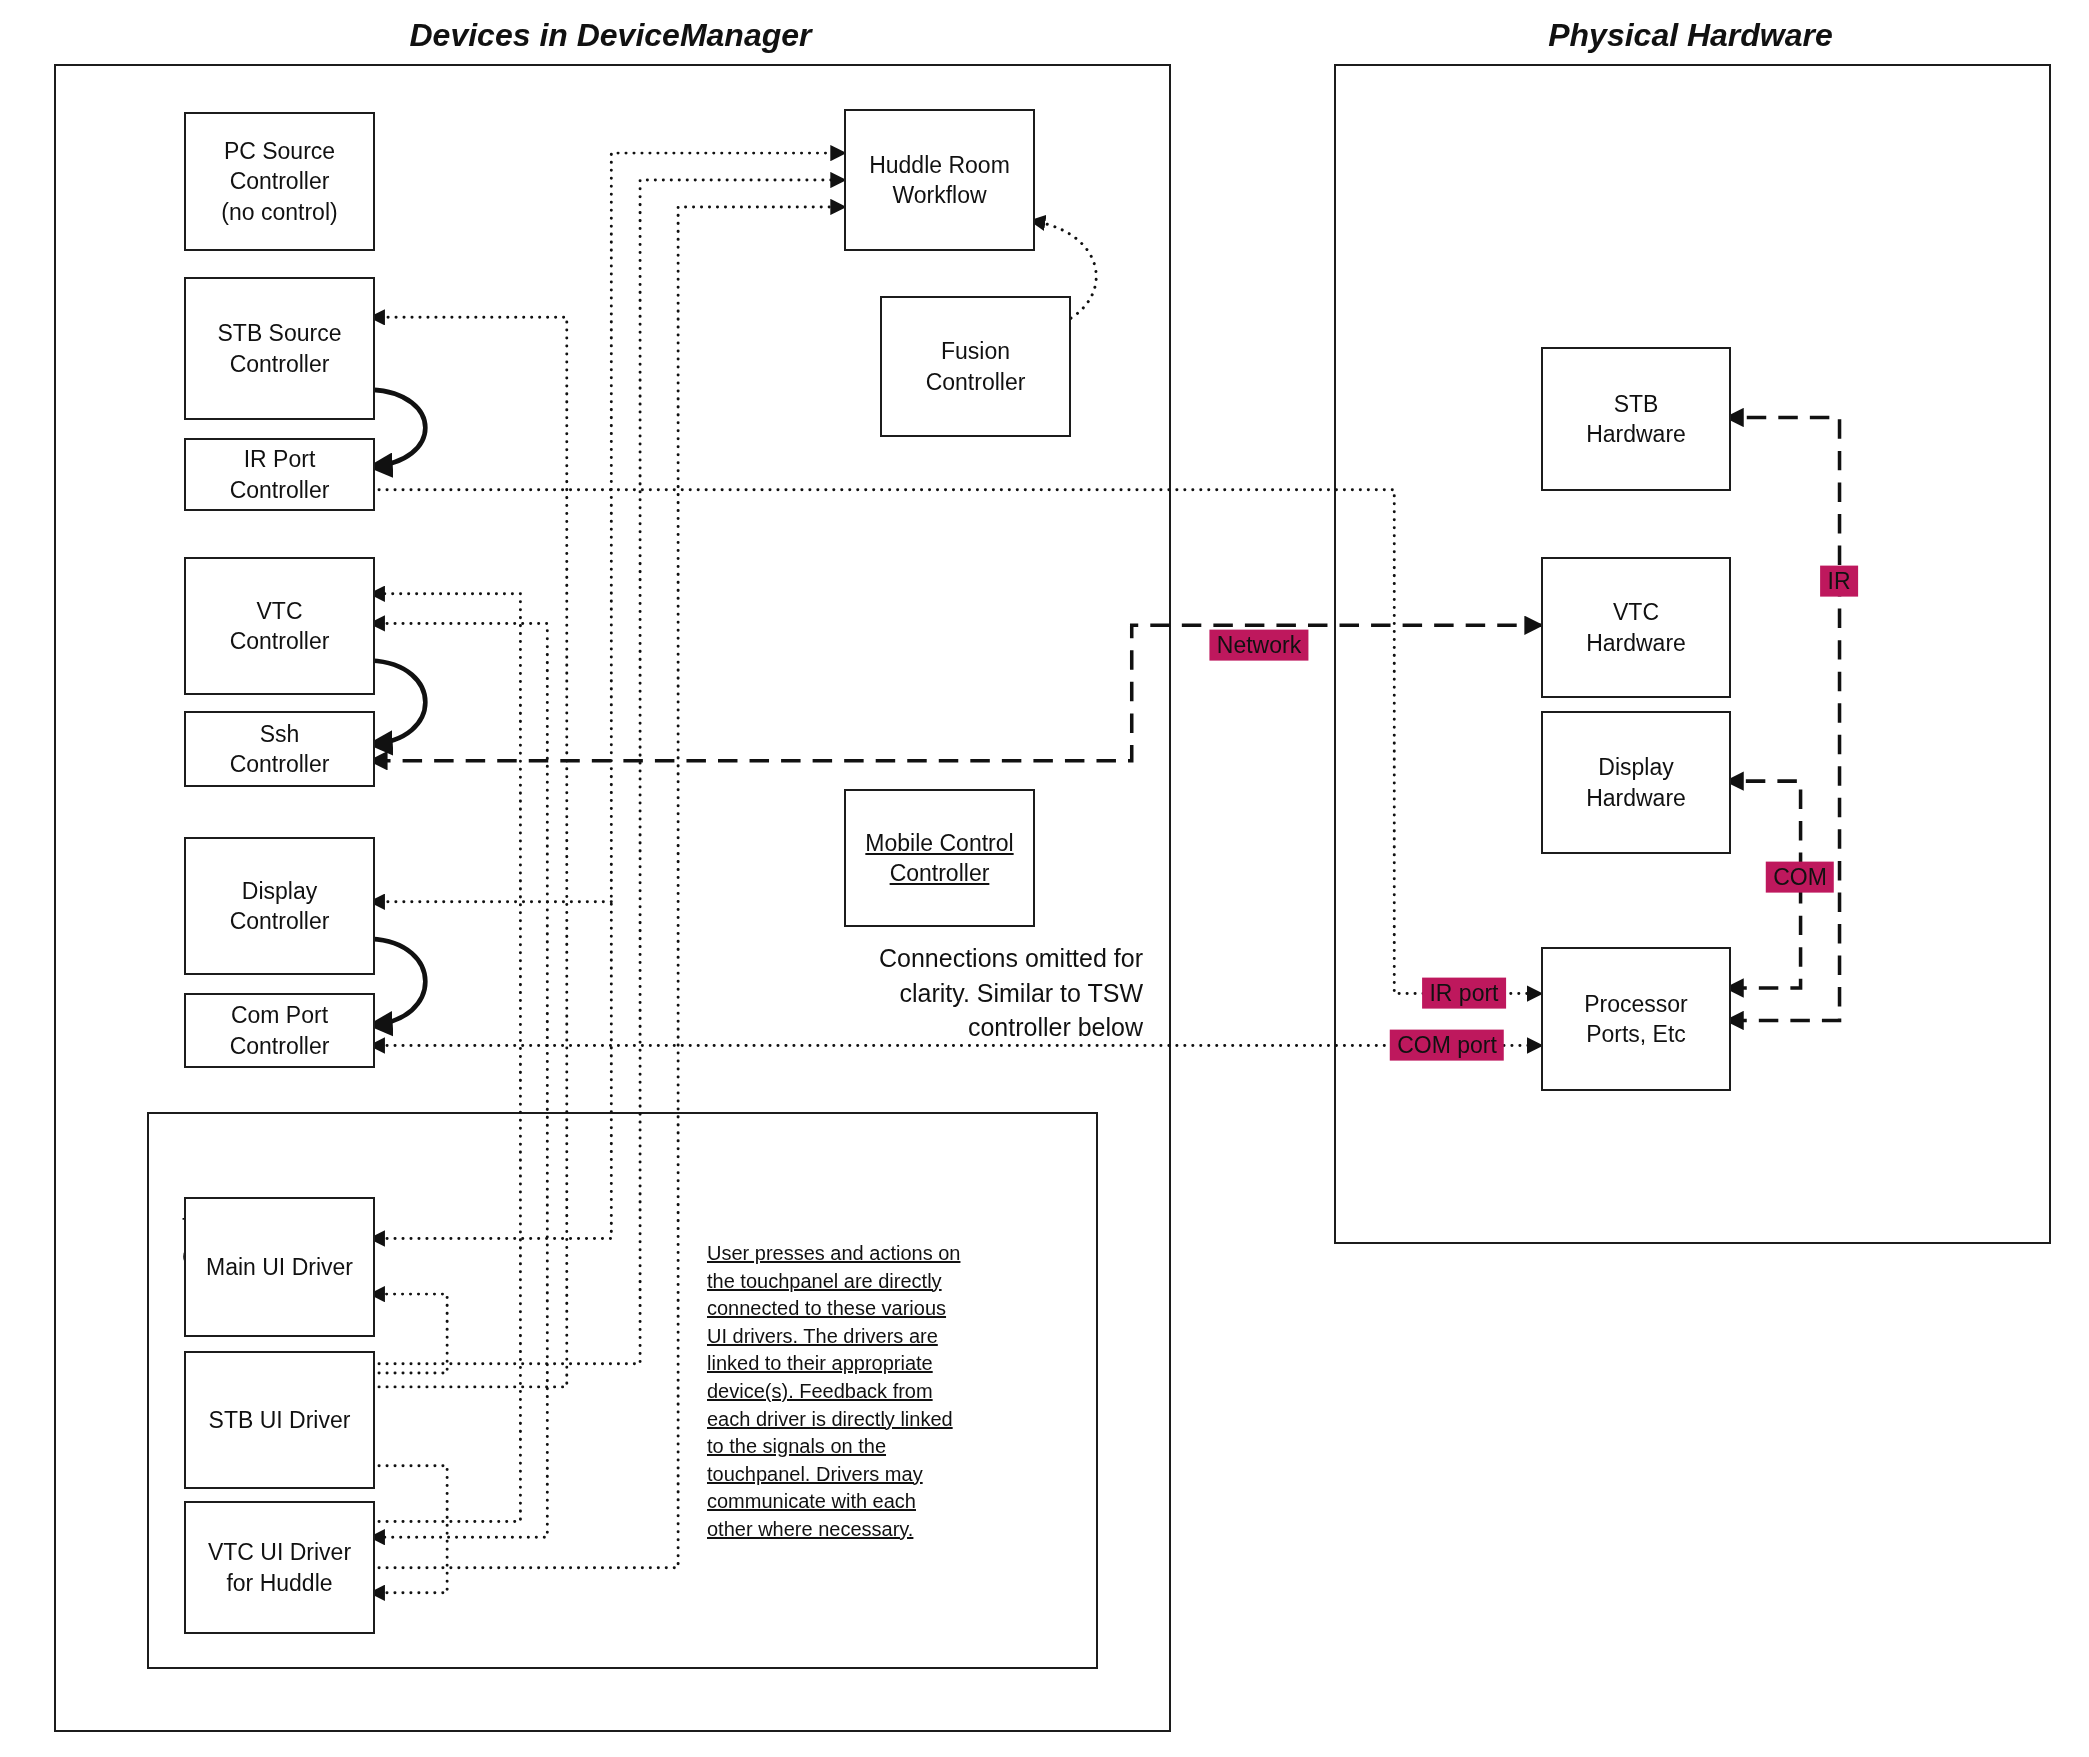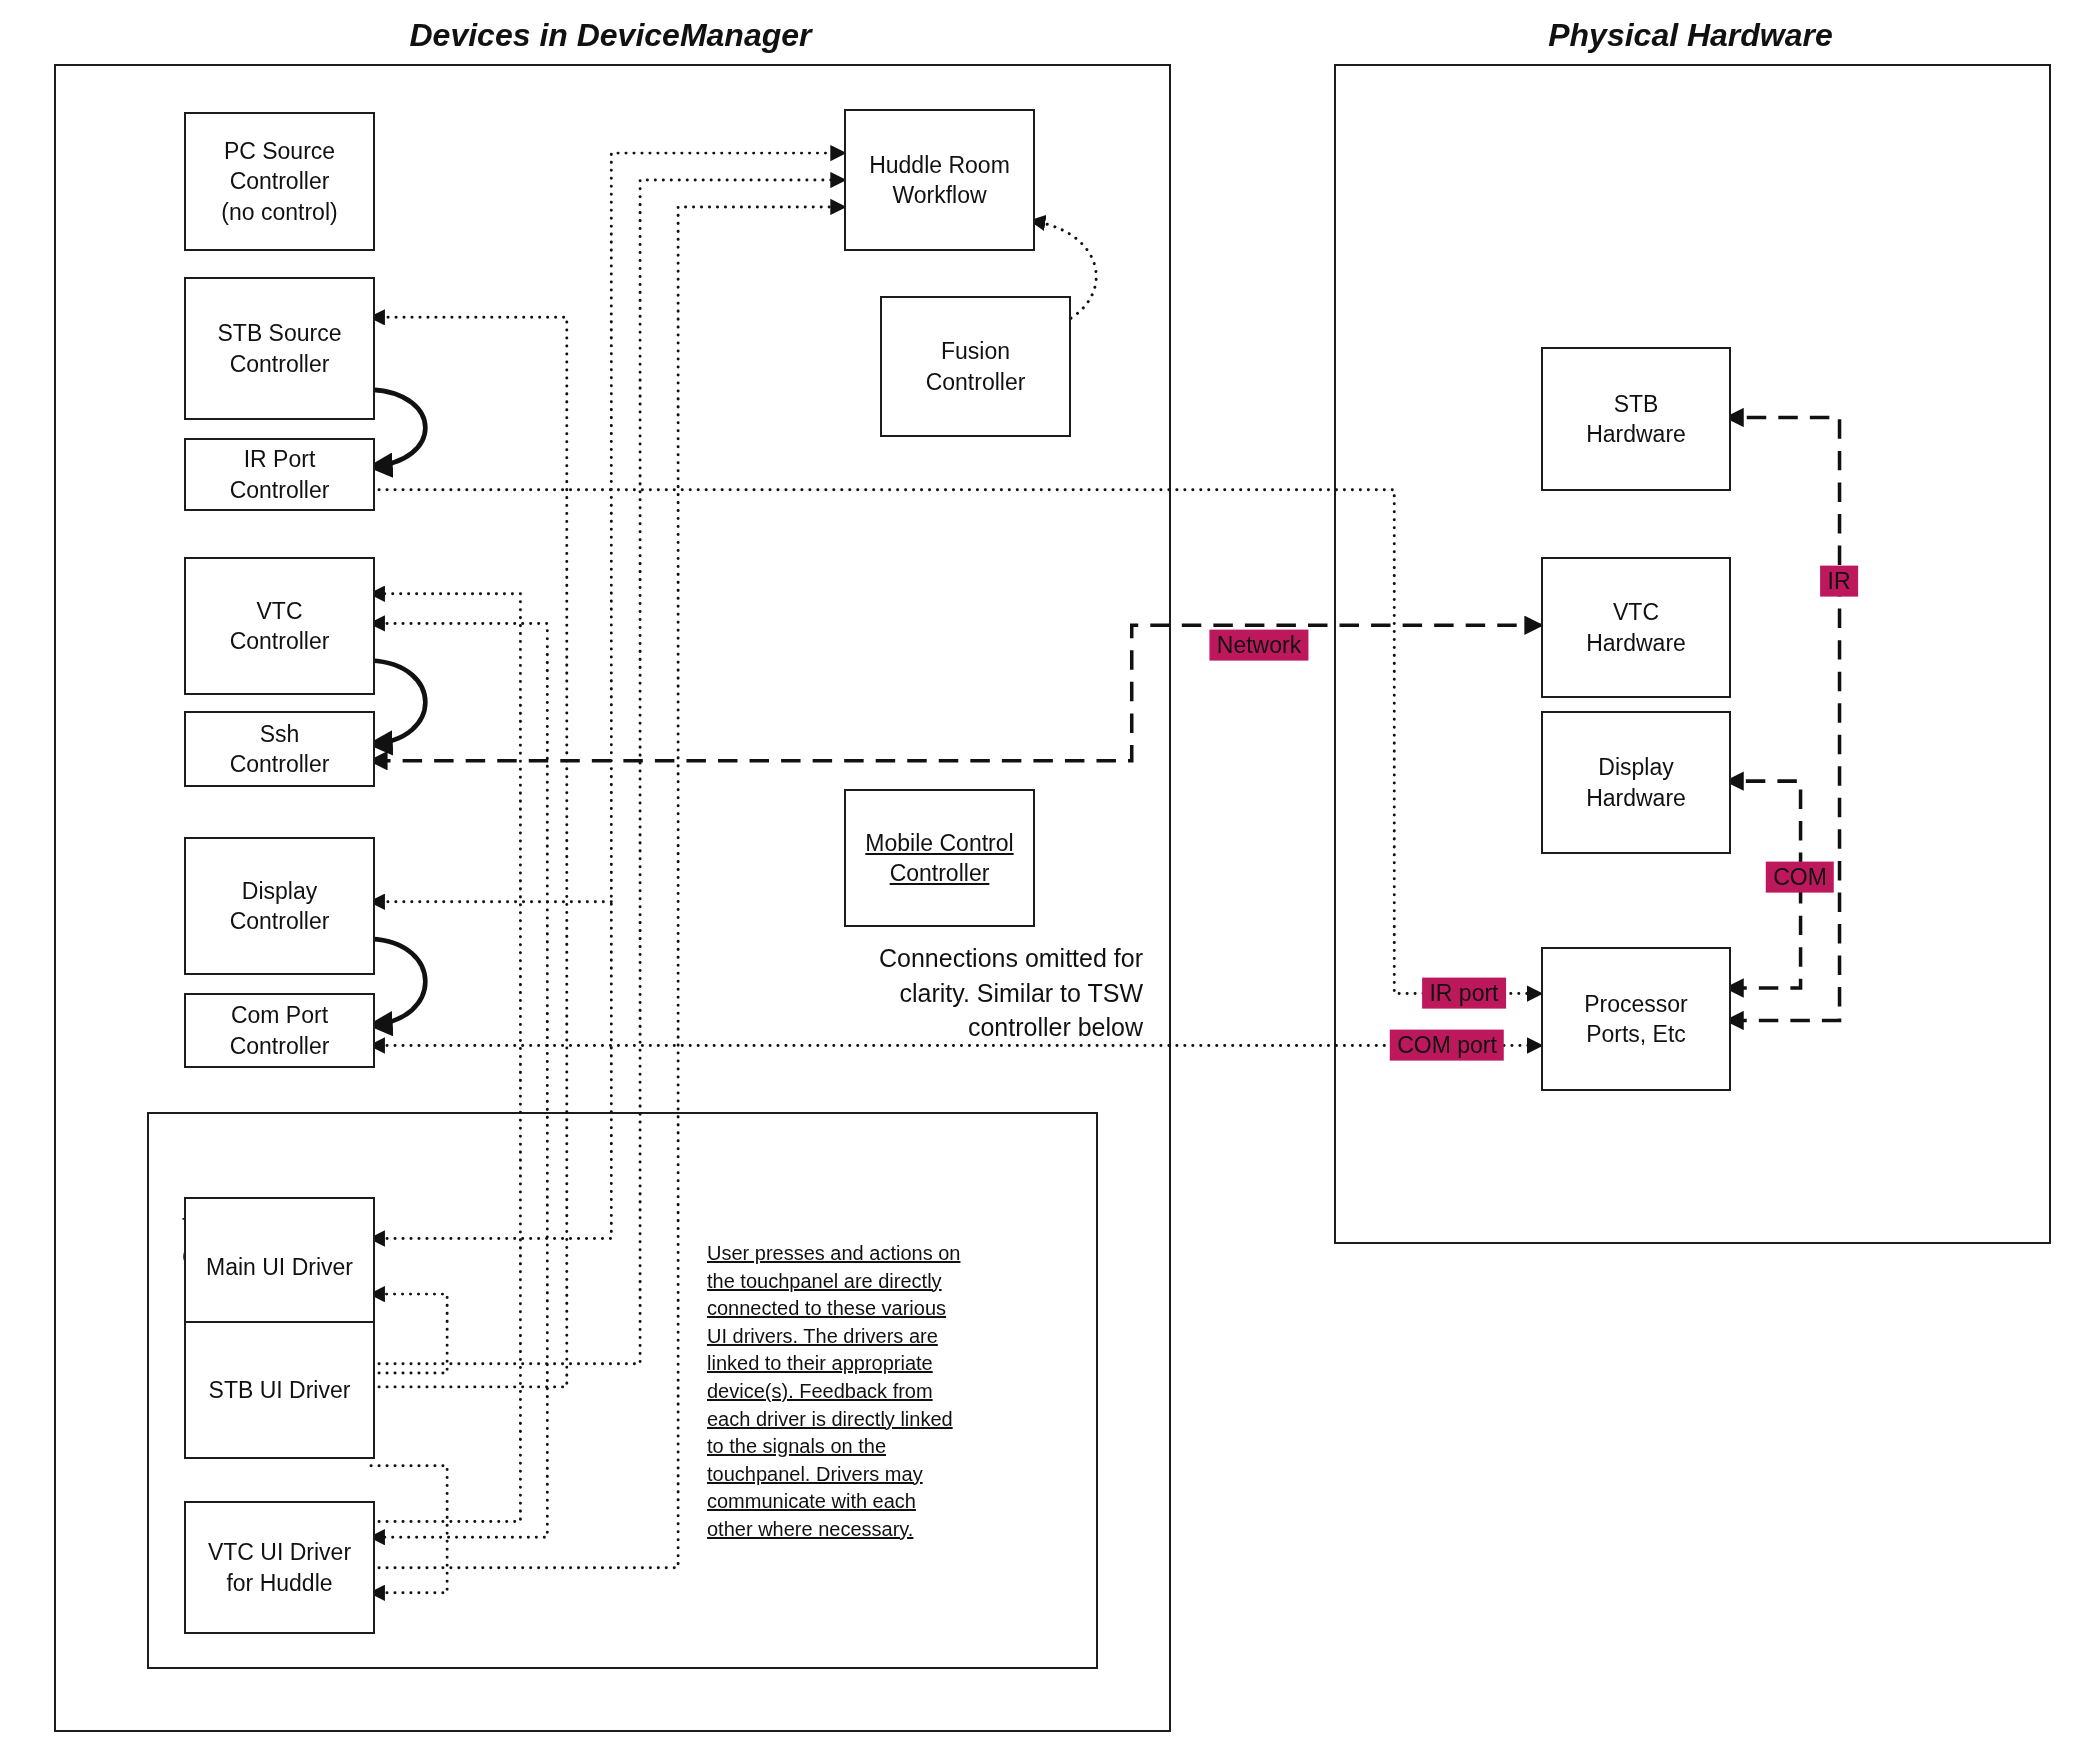--- a/index.html
+++ b/index.html
@@ -114,21 +114,21 @@
   <div class="node" style="left:844px; top:109px; width:187px; height:138px;">Huddle Room
 Workflow</div>
   <div class="node" style="left:844px; top:296px; width:187px; height:137px;margin-left:36px;">Fusion
 Controller</div>
   <div class="node" style="left:844px; top:789px; width:187px; height:134px;text-decoration:underline;">Mobile Control
 Controller</div>
 
   <div class="tsw-label" style="left:182px; top:1188px;margin-top:24px;">TSW Hardware
 Controller</div>
   <div class="node" style="left:184px; top:1197px; width:187px; height:136px;">Main UI Driver</div>
-  <div class="node" style="left:184px; top:1321px; width:187px; height:134px;text-align:right;">STB UI Driver</div>
+  <div class="node" style="left:184px; top:1351px; width:187px; height:134px;text-align:right;">STB UI Driver</div>
   <div class="node" style="left:184px; top:1501px; width:187px; height:129px;">VTC UI Driver
 for Huddle</div>
 
   <div class="node" style="left:1541px; top:347px;  width:186px; height:140px;">STB
 Hardware</div>
   <div class="node" style="left:1541px; top:557px;  width:186px; height:137px;">VTC
 Hardware</div>
   <div class="node" style="left:1541px; top:711px;  width:186px; height:139px;">Display
 Hardware</div>
   <div class="node" style="left:1541px; top:947px; width:186px; height:140px;">Processor

